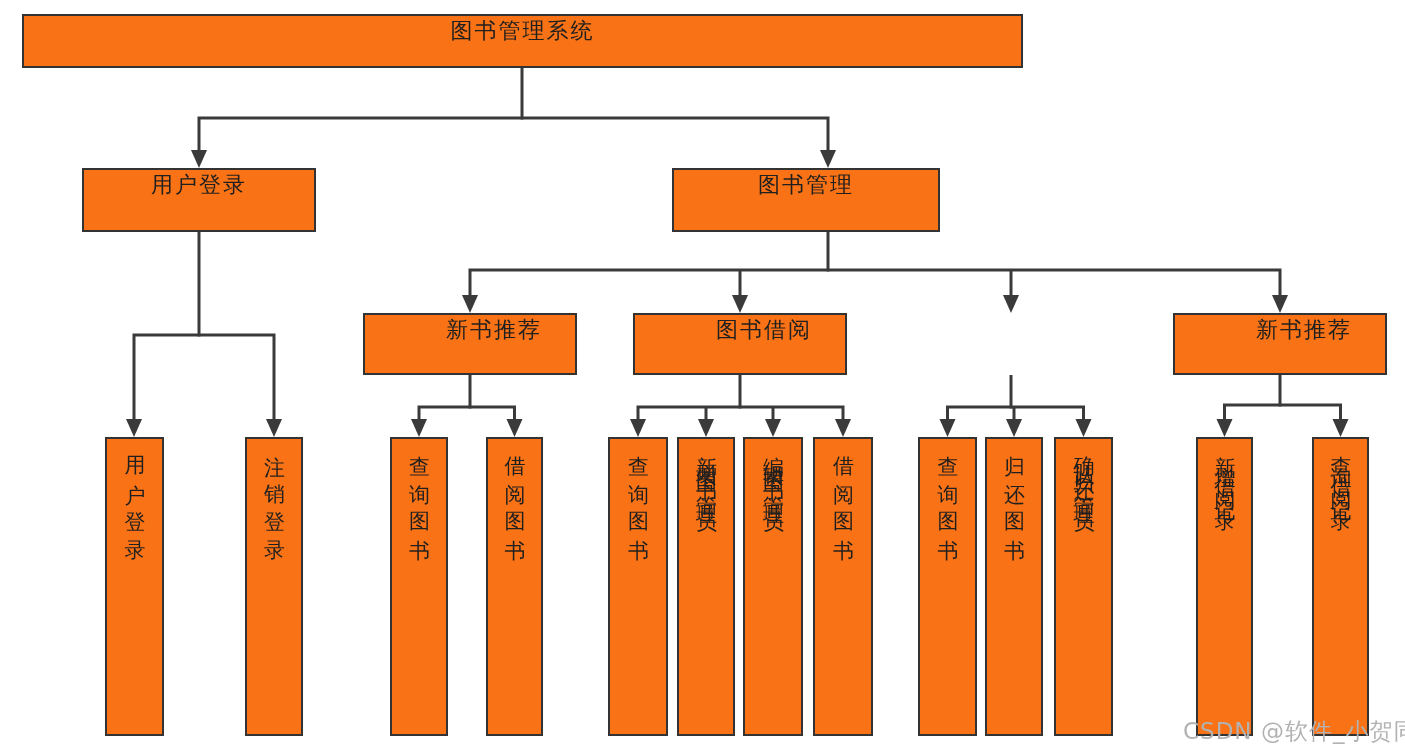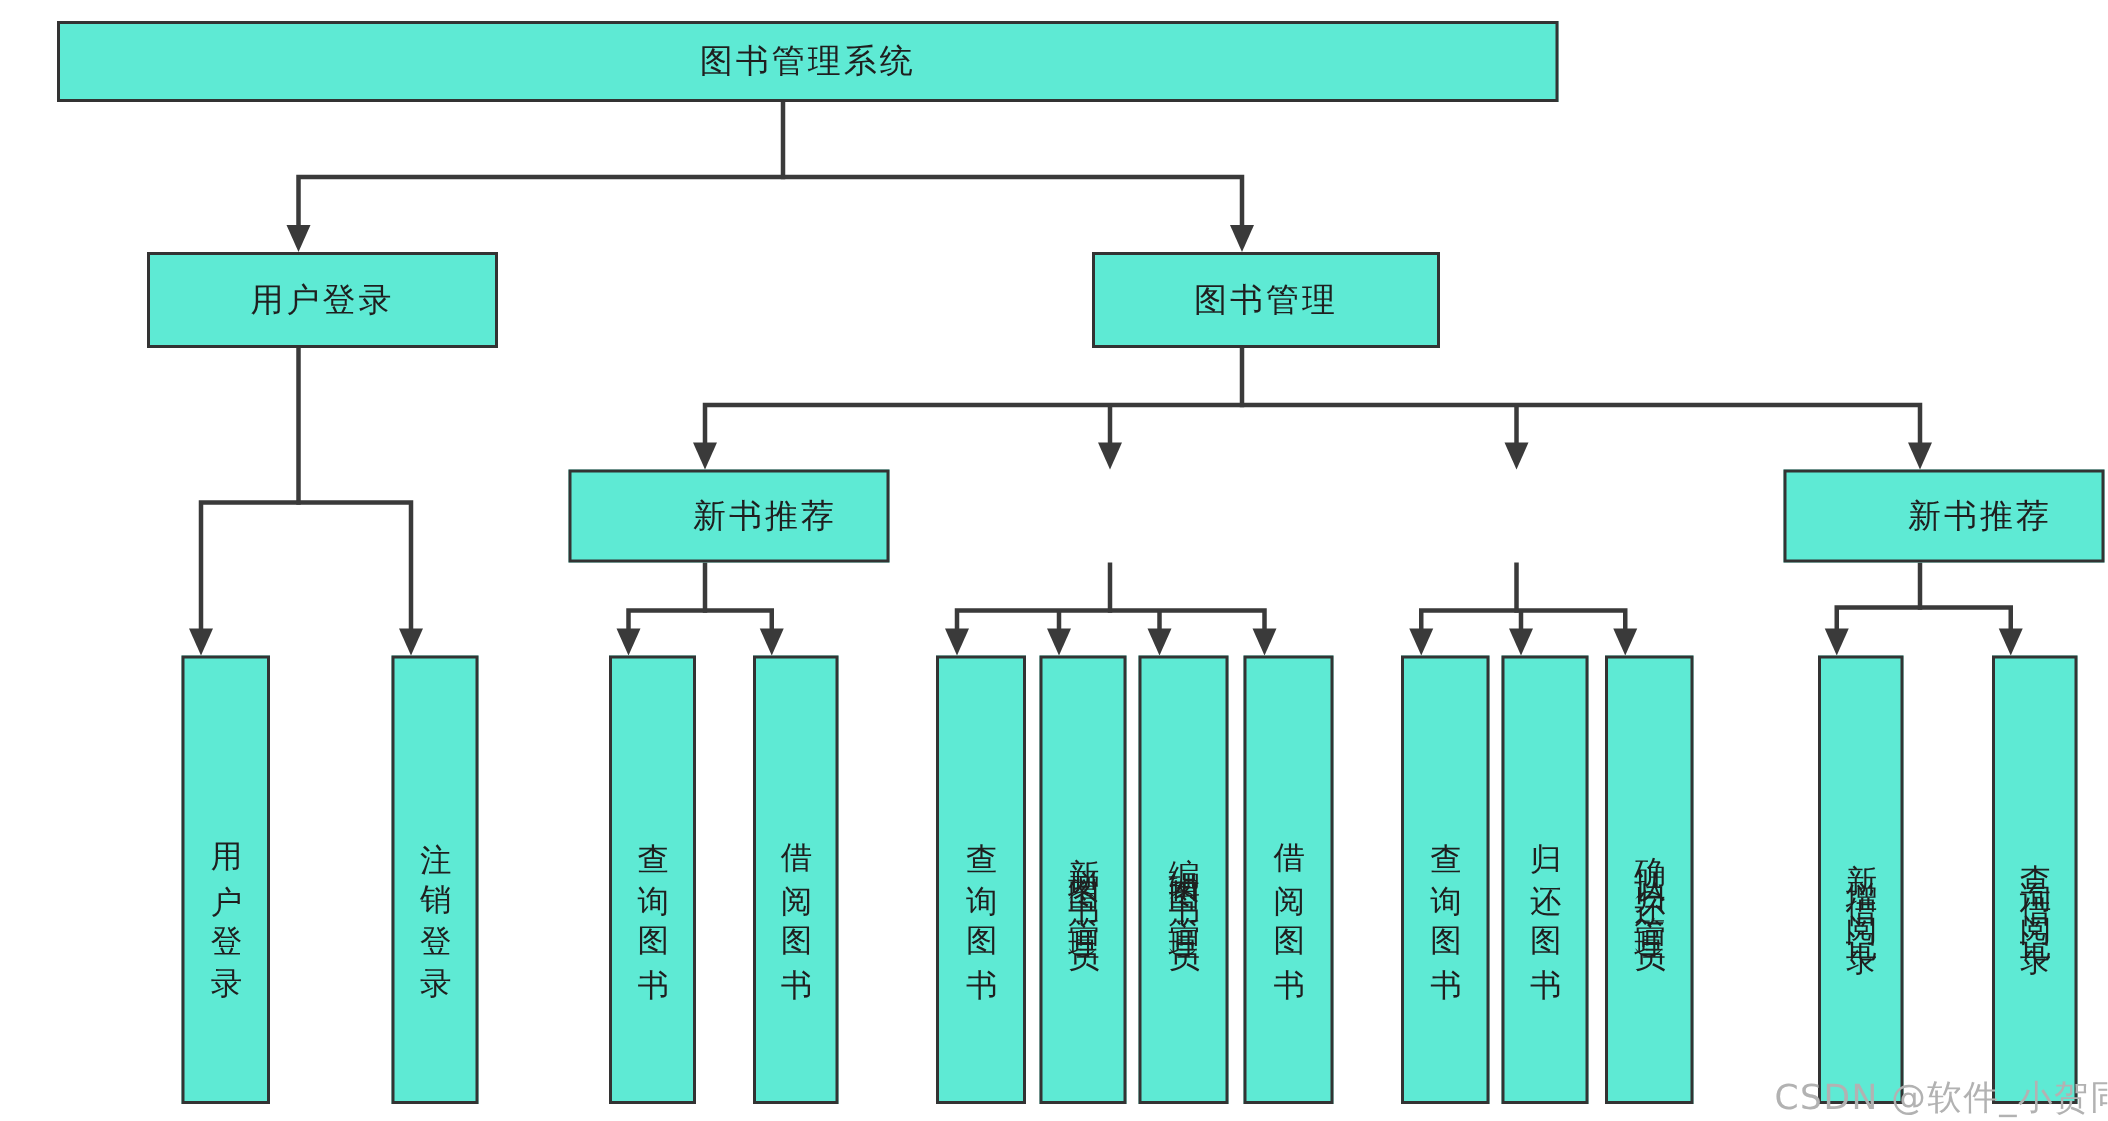--- a/index.html
+++ b/index.html
@@ -11,25 +11,23 @@
     overflow: hidden;
     font-family: "DejaVu Sans", "Liberation Sans", sans-serif;
     color: #1f1f1f;
   }
   svg.wires { position: absolute; left: 0; top: 0; width: 1405px; height: 747px; }
 
   .node {
     position: absolute;
     box-sizing: border-box;
     border: 2.5px solid #333333;
-    background: #5eead4;
+    background: #f97316;
     display: flex;
-    align-items: center;
     justify-content: center;
-    margin-left: 16px;
   }
   .hbox { font-size: 22px; letter-spacing: 2px; }
   .root-box { left: 22px; top: 14px; width: 1001px; height: 54px; }
   .lvl1 { top: 168px; height: 64px; }
   .lvl2 { top: 313px; height: 62px; width: 214px; padding-left: 48px; }
 
   .leaf { top: 437px; height: 299px; width: 59px; }
   .vtext {
     writing-mode: vertical-rl;
     text-orientation: mixed;
@@ -111,26 +109,29 @@
     </g>
   </svg>
 
   <div class="node hbox root-box">
     <span>图书管理系统</span>
   </div>
 
   <div class="node hbox lvl1" style="left:82px; width:234px;">
     <span>用户登录</span>
   </div>
-  <div class="node hbox lvl1" style="left:712px; width:232px;">
+  <div class="node hbox lvl1" style="left:672px; width:268px;">
     <span>图书管理</span>
   </div>
 
   <div class="node hbox lvl2" style="left:363px;">
     <span>新书推荐</span>
+  </div>
+  <div class="node hbox lvl2" style="left:633px;">
+    <span>图书借阅</span>
   </div>
   <div class="node hbox lvl2" style="left:1173px;">
     <span>新书推荐</span>
   </div>
 
   <div class="node leaf" style="left:105px;">
     <span class="vtext vt-4">用户登录</span>
   </div>
   <div class="node leaf" style="left:245px; width:58px;">
     <span class="vtext vt-4">注销登录</span>

